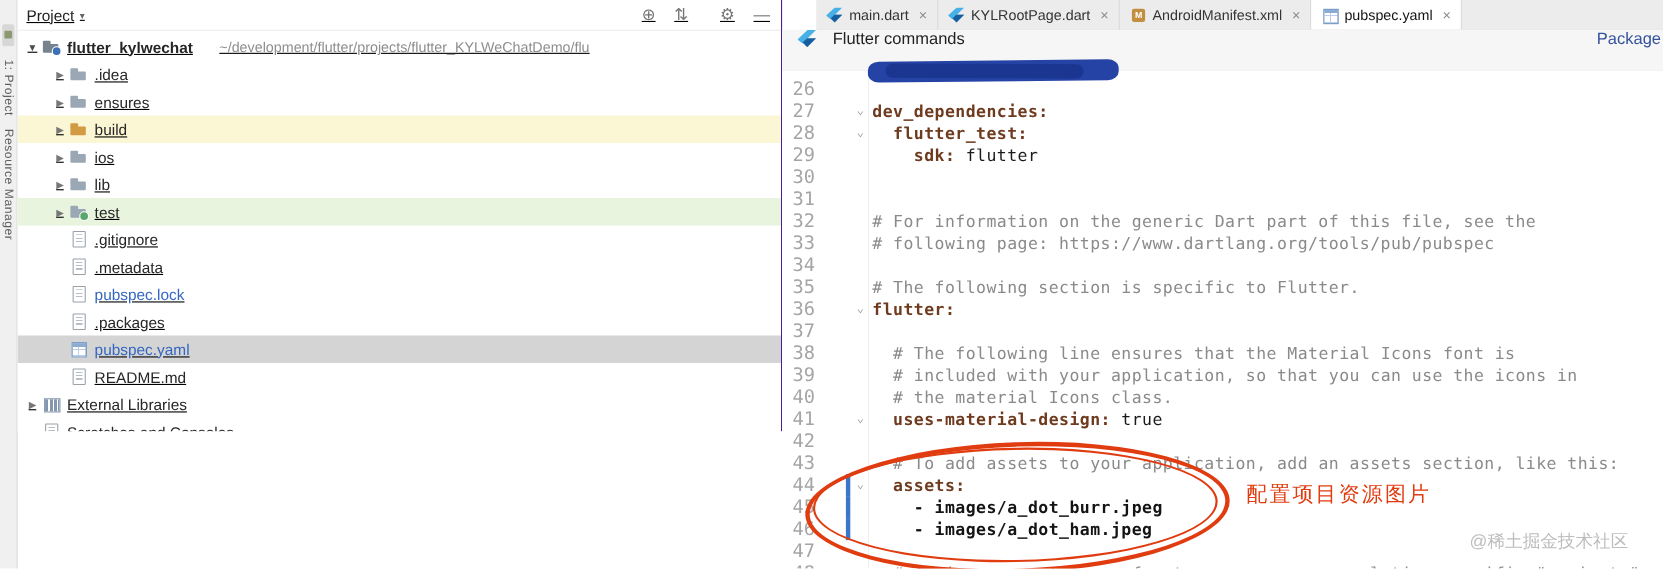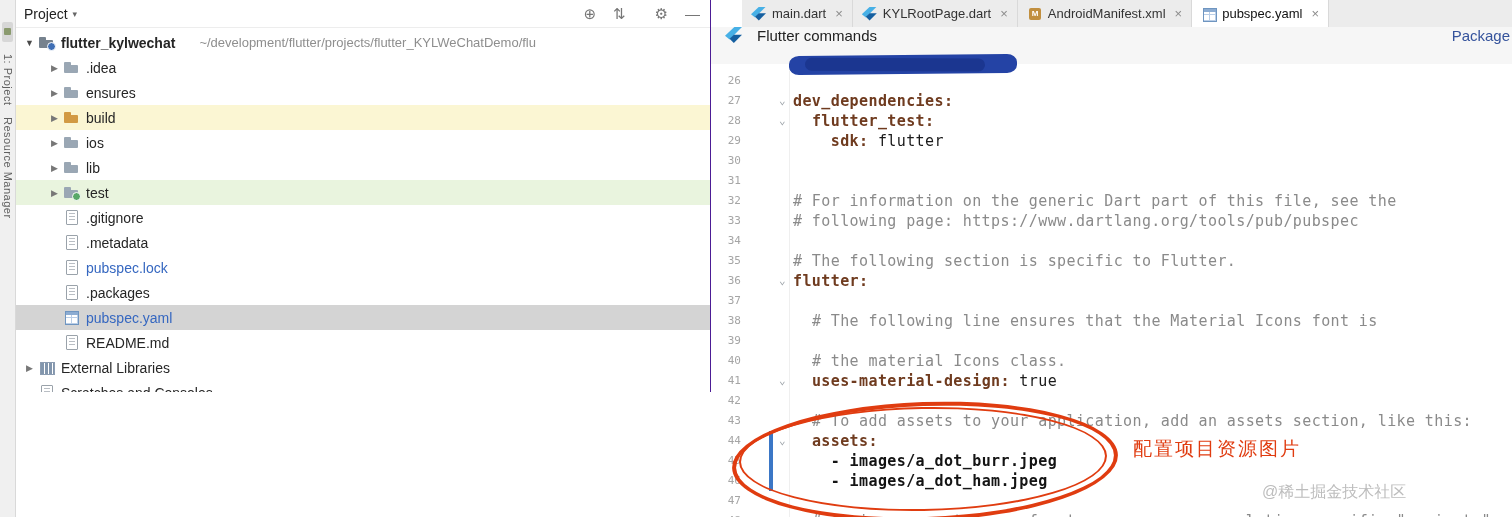--- a/index.html
+++ b/index.html
@@ -8,21 +8,21 @@
 
   
   .stripe{position:absolute;left:0;top:0;bottom:0;width:15px;background:#f0f0f0;
           border-right:1px solid #d9d9d9;display:flex;flex-direction:column;align-items:center;}
   .stripe-icon{width:11px;height:20px;margin-top:22px;background:#d7d7d7;border-radius:2px;position:relative;}
   .stripe-icon::after{content:"";position:absolute;left:2px;top:6px;width:7px;height:7px;background:#8a9a6e;border-radius:1px;}
   .stripe-label{writing-mode:vertical-rl;font-size:11px;color:#5f5f5f;letter-spacing:.5px;margin-top:12px;white-space:nowrap;}
 
   
   .project-panel{position:absolute;left:16px;top:0;width:694px;height:392px;background:#fff;
-                 border-right:4px solid #4c1d95;overflow:hidden;}
+                 border-right:4px solid #4c1d95;overflow:hidden;text-decoration:underline;}
   .panel-header{height:27px;display:flex;align-items:center;padding:0 10px 0 8px;border-bottom:1px solid #ededed;
                 font-size:14px;color:#222;}
   .view-selector{display:flex;align-items:center;gap:5px;cursor:default;}
   .caret{font-size:9px;color:#666;}
   .header-icons{margin-left:auto;display:flex;align-items:center;gap:17px;color:#767676;font-size:15px;}
   .header-icons .hi{line-height:1;}
   .header-icons .hi.sep-before{margin-left:12px;}
 
   .tree{padding-top:2px;}
   .tree-row{display:flex;align-items:center;height:25px;white-space:nowrap;overflow:hidden;
@@ -74,41 +74,41 @@
   .banner{position:absolute;left:0;top:27px;right:0;height:37px;background:#f6f6f6;
           border-bottom:1px solid #cfcfcf;display:flex;align-items:flex-start;padding:0 2px 0 14px;
           gap:9px;font-size:15px;color:#222;overflow:hidden;}
   .banner .icon{width:17px;height:16px;}
   .banner-title{font-weight:500;}
   .banner-action{margin-left:auto;color:#35539c;white-space:nowrap;}
 
   .code{position:absolute;left:0;top:64px;right:0;bottom:0;background:#fff;overflow:hidden;
         font-family:"DejaVu Sans Mono","Liberation Mono",monospace;padding-top:7px;}
   .cline{display:flex;height:20px;line-height:20px;font-size:15px;letter-spacing:.4px;white-space:pre;color:#1a1a1a;}
-  .lnum{flex:none;width:30px;text-align:right;color:#a5a5a5;font-size:11px;letter-spacing:0;}
+  .lnum{flex:none;width:30px;text-align:right;color:#a5a5a5;font-size:17px;letter-spacing:0;}
   .lgut{flex:none;width:48px;position:relative;border-right:1px solid #efefef;}
   .fold{position:absolute;right:3px;top:0;color:#9aa0a6;font-size:11px;line-height:20px;}
   .chg{position:absolute;right:16px;top:0;bottom:0;width:4px;background:#3b77c6;}
   .ltext{padding-left:3px;}
   .tok-key{color:var(--key,#6f3b1f);font-weight:bold;}
   .tok-comment{color:var(--comment,#8a8a8a);}
   .tok-strong{font-weight:bold;color:#141414;}
 
   .scribble{position:absolute;left:78px;top:55px;width:228px;height:19px;background:#2443a5;
             border-radius:10px/8px;transform:rotate(-.6deg);z-index:4;}
   .scribble::after{content:"";position:absolute;left:16px;top:3px;width:180px;height:13px;
             background:#1b3690;border-radius:7px;transform:rotate(.8deg);}
 
   
   .red-ellipse{position:absolute;left:732px;top:402px;width:378px;height:111px;
                border:4px solid var(--accent_red,#e03c10);border-radius:50%;transform:rotate(-2deg);z-index:6;}
   .red-ellipse.inner{left:739px;top:407px;width:364px;height:100px;border-width:2px;transform:rotate(-1deg);}
   .red-note{position:absolute;left:1133px;top:436px;font-size:19px;font-weight:400;letter-spacing:2px;
             color:var(--accent_red,#e03c10);z-index:6;}
-  .watermark{position:absolute;left:1262px;top:482px;font-size:16px;color:#bdbdbd;z-index:6;}
+  .watermark{position:absolute;left:1336px;top:482px;font-size:16px;color:#bdbdbd;z-index:6;}
 </style>
 </head>
 <body>
 
 <div class="app">
 
   <div class="stripe">
     <div class="stripe-icon"></div>
     <div class="stripe-label">1: Project</div>
     <div class="stripe-label">Resource Manager</div>
@@ -263,21 +263,21 @@
         <div class="cline"><span class="lnum">29</span><span class="lgut"></span><span class="ltext"><span class="tok-plain">    </span><span class="tok-key">sdk:</span><span class="tok-plain"> flutter</span></span></div>
         <div class="cline"><span class="lnum">30</span><span class="lgut"></span><span class="ltext"></span></div>
         <div class="cline"><span class="lnum">31</span><span class="lgut"></span><span class="ltext"></span></div>
         <div class="cline"><span class="lnum">32</span><span class="lgut"></span><span class="ltext"><span class="tok-comment"># For information on the generic Dart part of this file, see the</span></span></div>
         <div class="cline"><span class="lnum">33</span><span class="lgut"></span><span class="ltext"><span class="tok-comment"># following page: https://www.dartlang.org/tools/pub/pubspec</span></span></div>
         <div class="cline"><span class="lnum">34</span><span class="lgut"></span><span class="ltext"></span></div>
         <div class="cline"><span class="lnum">35</span><span class="lgut"></span><span class="ltext"><span class="tok-comment"># The following section is specific to Flutter.</span></span></div>
         <div class="cline"><span class="lnum">36</span><span class="lgut"><span class="fold">⌄</span></span><span class="ltext"><span class="tok-key">flutter:</span></span></div>
         <div class="cline"><span class="lnum">37</span><span class="lgut"></span><span class="ltext"></span></div>
         <div class="cline"><span class="lnum">38</span><span class="lgut"></span><span class="ltext"><span class="tok-plain">  </span><span class="tok-comment"># The following line ensures that the Material Icons font is</span></span></div>
-        <div class="cline"><span class="lnum">39</span><span class="lgut"></span></div>
+        <div class="cline"><span class="lnum">39</span><span class="lgut"></span><span class="ltext"><span class="tok-plain">  </span><span class="tok-comment"># included with your application, so that you can use the icons in</span></span></div>
         <div class="cline"><span class="lnum">40</span><span class="lgut"></span><span class="ltext"><span class="tok-plain">  </span><span class="tok-comment"># the material Icons class.</span></span></div>
         <div class="cline"><span class="lnum">41</span><span class="lgut"><span class="fold">⌄</span></span><span class="ltext"><span class="tok-plain">  </span><span class="tok-key">uses-material-design:</span><span class="tok-plain"> true</span></span></div>
         <div class="cline"><span class="lnum">42</span><span class="lgut"></span><span class="ltext"></span></div>
         <div class="cline"><span class="lnum">43</span><span class="lgut"></span><span class="ltext"><span class="tok-plain">  </span><span class="tok-comment"># To add assets to your application, add an assets section, like this:</span></span></div>
         <div class="cline"><span class="lnum">44</span><span class="lgut"><i class="chg"></i><span class="fold">⌄</span></span><span class="ltext"><span class="tok-plain">  </span><span class="tok-key">assets:</span></span></div>
         <div class="cline"><span class="lnum">45</span><span class="lgut"><i class="chg"></i></span><span class="ltext"><span class="tok-plain">    </span><span class="tok-strong">- images/a_dot_burr.jpeg</span></span></div>
         <div class="cline"><span class="lnum">46</span><span class="lgut"><i class="chg"></i></span><span class="ltext"><span class="tok-plain">    </span><span class="tok-strong">- images/a_dot_ham.jpeg</span></span></div>
         <div class="cline"><span class="lnum">47</span><span class="lgut"></span><span class="ltext"></span></div>
         <div class="cline"><span class="lnum">48</span><span class="lgut"></span><span class="ltext"><span class="tok-plain">  </span><span class="tok-comment"># An image asset can refer to one or more resolution-specific "variants"</span></span></div>
       </div>

